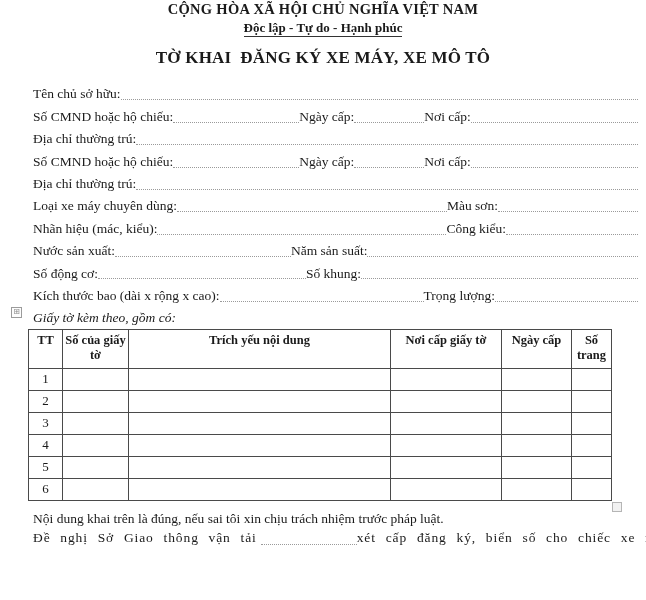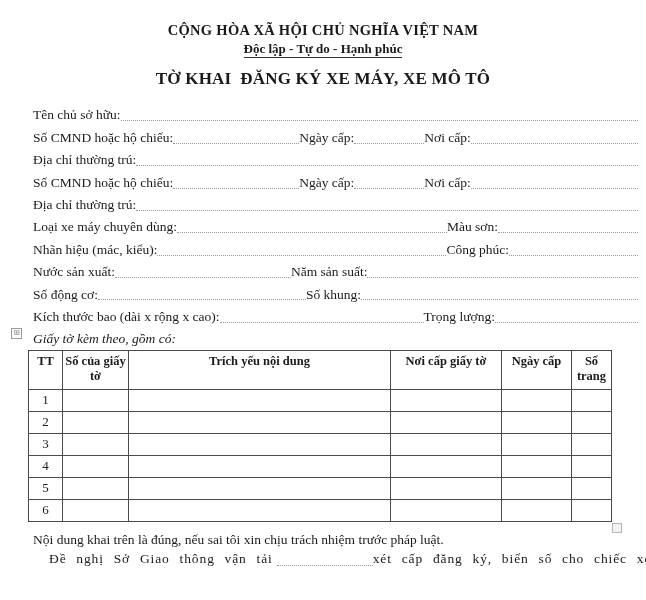--- a/index.html
+++ b/index.html
@@ -12,21 +12,21 @@
     height: 600px;
     position: relative;
     font-family: "Liberation Serif", "DejaVu Serif", serif;
     color: #1a1a1a;
     overflow: hidden;
   }
 
   
   .header {
     text-align: center;
-    padding-top: 22px;
+    padding-top: 1px;
   }
   .nation-title {
     font-size: 14.5px;
     font-weight: bold;
     letter-spacing: 0.3px;
   }
   .motto {
     font-size: 13px;
     font-weight: bold;
     margin-top: 2px;
@@ -147,21 +147,20 @@
     font-size: 13.5px;
   }
   .decl-line {
     line-height: 1.45;
   }
   .decl-justify {
     display: flex;
     align-items: flex-end;
     white-space: nowrap;
     line-height: 1.45;
-    margin-left: 16px;
   }
   .decl-justify .spread {
     letter-spacing: 0.9px;
     word-spacing: 5.5px;
   }
   .decl-justify .dots {
     flex: 0 0 96px;
     margin: 0 0 3px 4px;
   }
 </style>
@@ -213,21 +212,21 @@
   <div class="frow">
     <span class="lbl">Loại xe máy chuyên dùng:</span>
     <span class="dots" style="flex:0 0 270px;"></span>
     <span class="lbl">Màu sơn:</span>
     <span class="dots"></span>
   </div>
 
   <div class="frow">
     <span class="lbl">Nhãn hiệu (mác, kiểu):</span>
     <span class="dots" style="flex:0 0 289px;"></span>
-    <span class="lbl">Công phúc:</span>
+    <span class="lbl">Công kiểu:</span>
     <span class="dots"></span>
   </div>
 
   <div class="frow">
     <span class="lbl">Nước sản xuất:</span>
     <span class="dots" style="flex:0 0 176px;"></span>
     <span class="lbl">Năm sản suất:</span>
     <span class="dots"></span>
   </div>
 

